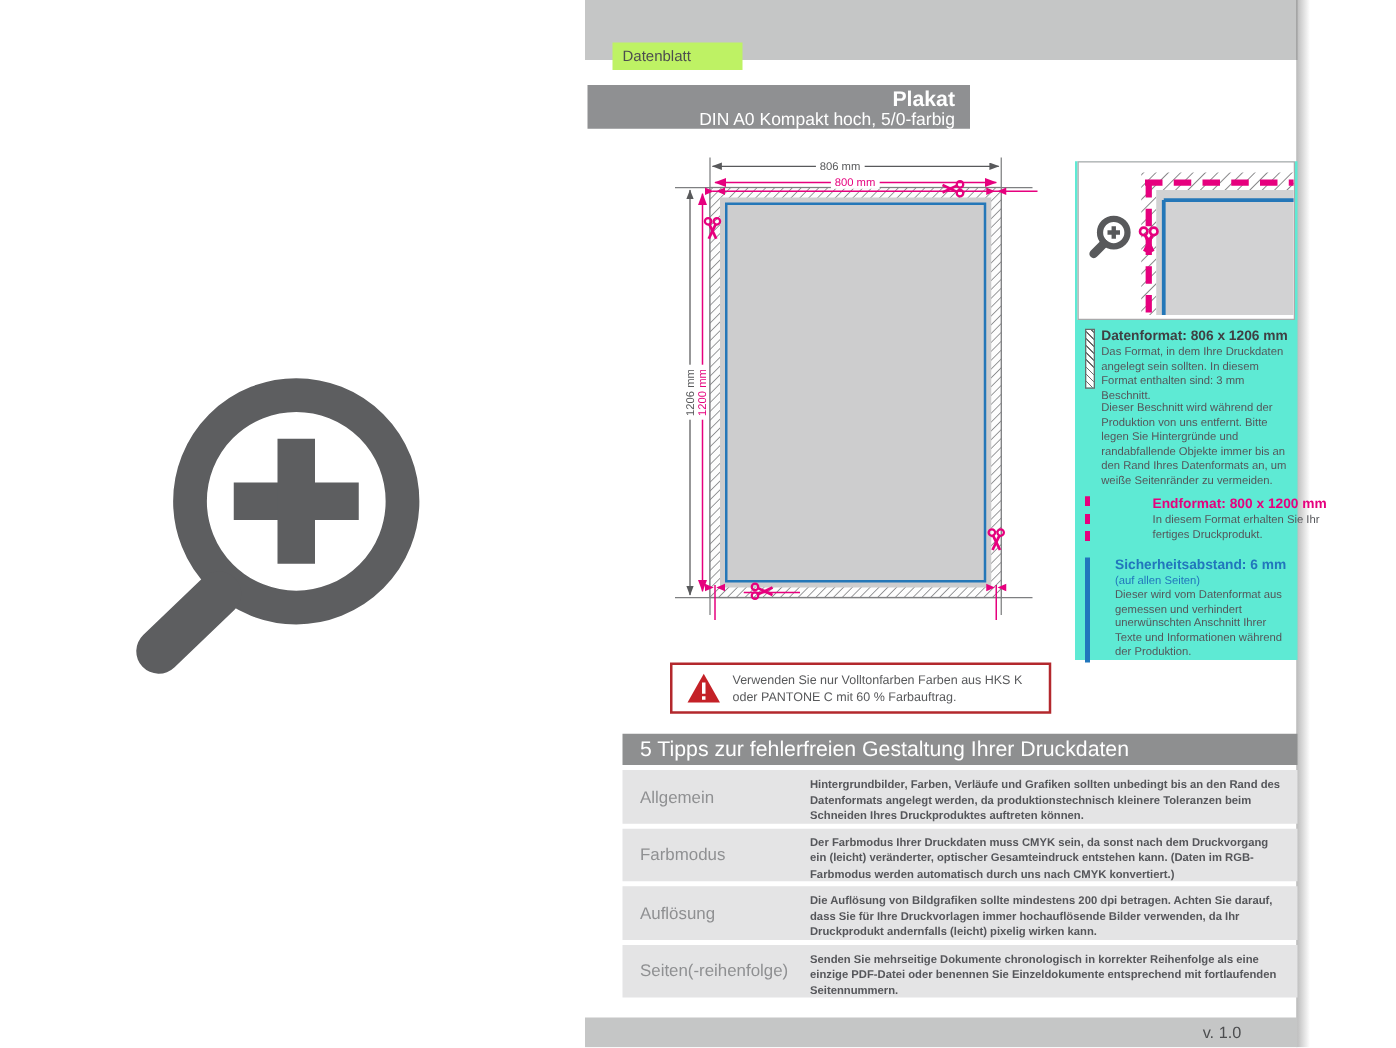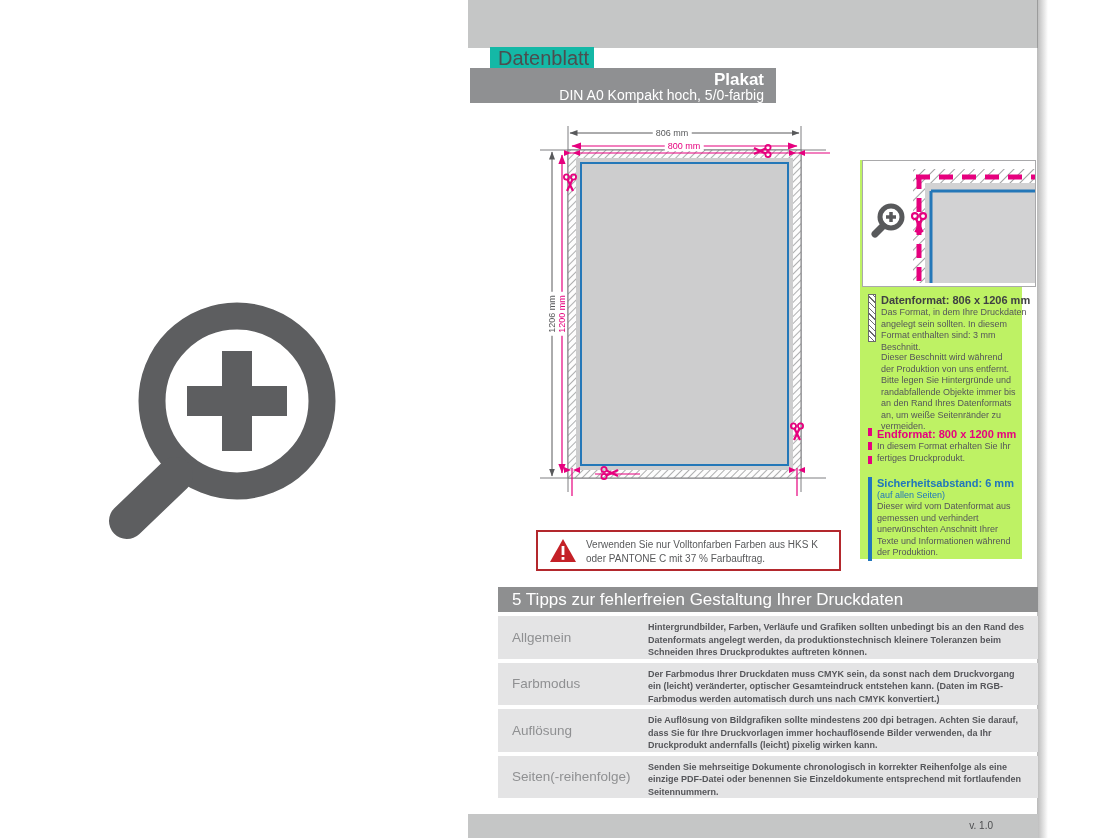--- a/index.html
+++ b/index.html
@@ -7,25 +7,25 @@
   body { font-family:"Liberation Sans", sans-serif; color:#58595b; }
   .canvas { position:relative; width:1117px; height:838px; background:#fff; overflow:hidden; }
   .abs { position:absolute; }
 
   
   .big-magnifier { left:95px; top:283px; width:262px; height:268px; }
 
   
   .page-topband { left:468px; top:0; width:570px; height:48px; background:#c5c6c6; }
   .page-bottombar { left:468px; top:814px; width:570px; height:24px; background:#c5c6c6;
-                    font-size:10px; color:#4c4d4f; line-height:24px; text-align:right; padding-right:45px; }
+                    font-size:13px; color:#4c4d4f; line-height:24px; text-align:right; padding-right:45px; }
   .page-shadow { left:1037px; top:0; width:11px; height:838px;
                  background:linear-gradient(to right, rgba(100,100,100,.45), rgba(255,255,255,0)); }
-  .tab { left:490px; top:47px; width:104px; height:22px; background:#14b8a6; color:#4c4d4f;
-         font-size:20px; line-height:22px; padding-left:8px; }
+  .tab { left:490px; top:34px; width:104px; height:22px; background:#bef264; color:#4c4d4f;
+         font-size:12px; line-height:22px; padding-left:8px; }
   .titlebar { left:470px; top:68px; width:306px; height:35px; background:#8f9092; color:#fff;
               text-align:right; padding:2px 12px 0 16px; }
   .titlebar .title { font-size:17px; font-weight:bold; line-height:19px; }
   .titlebar .subtitle { font-size:14px; line-height:13px; font-weight:normal; }
 
   
   .dimlabel { position:absolute; background:#fff; padding:0 3px; font-size:9px; color:#58595b;
               transform:translate(-50%,-50%); white-space:nowrap; }
   .dimlabel.rot { transform:translate(-50%,-50%) rotate(-90deg); }
   .dimlabel.magenta { color:#e6007e; }
@@ -37,21 +37,21 @@
 
   
   .tips { left:498px; top:587px; width:540px; }
   .tips-header { height:25px; background:#8e8f90; color:#fff; font-size:17px; line-height:25px; padding-left:14px; }
   .tip-row { display:flex; background:#e4e4e5; margin-top:4px; align-items:center; }
   .tip-label { width:150px; padding-left:14px; font-size:13.5px; color:#8f9092; flex-shrink:0; }
   .tip-text { flex:1; font-size:9px; line-height:12.5px; color:#55565a; padding:5px 10px 0 0;font-weight:bold; }
   .h40 { min-height:40px; } .h39 { min-height:39px; } .h30 { min-height:30px; }
 
   
-  .info-panel { left:860px; top:160px; width:162px; height:399px; background:#bef264; }
+  .info-panel { left:860px; top:129px; width:178px; height:399px; background:#5eead4; }
   .detail-box { position:absolute; left:2px; top:0; width:174px; height:127px; background:#fff; border:1px solid #a9a9ab; }
   .ip-block { position:absolute; left:8px; right:5px; display:flex; }
   .ip-icon { flex-shrink:0; margin-right:5px; }
   .icon-hatch { width:8px; height:48px; border:1px solid #6a6a6a;
       background:repeating-linear-gradient(45deg, #fff 0 3px, #6a6a6a 3px 4px); }
   .icon-dash { width:4px; height:40px;
       background:repeating-linear-gradient(to bottom, #e6007e 0 8px, rgba(0,0,0,0) 8px 14px); }
   .icon-blue { width:4px; height:84px; background:#2176bc; }
   .ip-h { font-size:11px; font-weight:bold; white-space:nowrap; color:#3f4043; line-height:13px; }
   .ip-h.magenta { color:#e6007e; } .ip-h.blue { color:#2176bc; }
@@ -186,45 +186,45 @@
       <div>
         <div class="ip-h">Datenformat: 806 x 1206 mm</div>
         <div class="ip-body">Das Format, in dem Ihre Druckdaten angelegt sein sollten. In diesem Format enthalten sind: 3 mm Beschnitt.</div>
       </div>
     </div>
 
     <div class="ip-block" style="top:192px; left:21px;">
       <div class="ip-body">Dieser Beschnitt wird während der Produktion von uns entfernt. Bitte legen Sie Hintergründe und randabfallende Objekte immer bis an den Rand Ihres Datenformats an, um weiße Seitenränder zu vermeiden.</div>
     </div>
 
-    <div class="ip-block" style="top:268px;">
+    <div class="ip-block" style="top:268px;gap:45px;">
       <div class="ip-icon icon-dash"></div>
       <div>
         <div class="ip-h magenta">Endformat: 800 x 1200 mm</div>
         <div class="ip-body">In diesem Format erhalten Sie Ihr fertiges Druckprodukt.</div>
       </div>
     </div>
 
-    <div class="ip-block" style="top:317px;">
+    <div class="ip-block" style="top:317px;gap:15px;">
       <div class="ip-icon icon-blue"></div>
       <div>
         <div class="ip-h blue">Sicherheitsabstand: 6 mm</div>
         <div class="ip-sub">(auf allen Seiten)</div>
         <div class="ip-body">Dieser wird vom Datenformat aus gemessen und verhindert unerwünschten Anschnitt Ihrer Texte und Informationen während der Produktion.</div>
       </div>
     </div>
   </div>
 
   <div class="abs warnbox">
     <svg class="tri" width="28" height="26" viewBox="0 0 28 26">
       <path d="M14,1 L27,24 L1,24 Z" fill="#c42127"></path>
       <rect x="12.6" y="8" width="2.8" height="9" fill="#fff"></rect>
       <rect x="12.6" y="19" width="2.8" height="2.8" fill="#fff"></rect>
     </svg>
-    <div class="wtext">Verwenden Sie nur Volltonfarben Farben aus HKS K oder PANTONE C mit 37 % Farbauftrag.</div>
+    <div class="wtext">Verwenden Sie nur Volltonfarben Farben aus HKS K oder PANTONE C mit 60 % Farbauftrag.</div>
   </div>
 
   <div class="abs tips">
     <div class="tips-header">5 Tipps zur fehlerfreien Gestaltung Ihrer Druckdaten</div>
     <div class="tip-row h40">
       <div class="tip-label">Allgemein</div>
       <div class="tip-text">Hintergrundbilder, Farben, Verläufe und Grafiken sollten unbedingt bis an den Rand des Datenformats angelegt werden, da produktionstechnisch kleinere Toleranzen beim Schneiden Ihres Druckproduktes auftreten können.</div>
     </div>
     <div class="tip-row h40">
       <div class="tip-label">Farbmodus</div>

